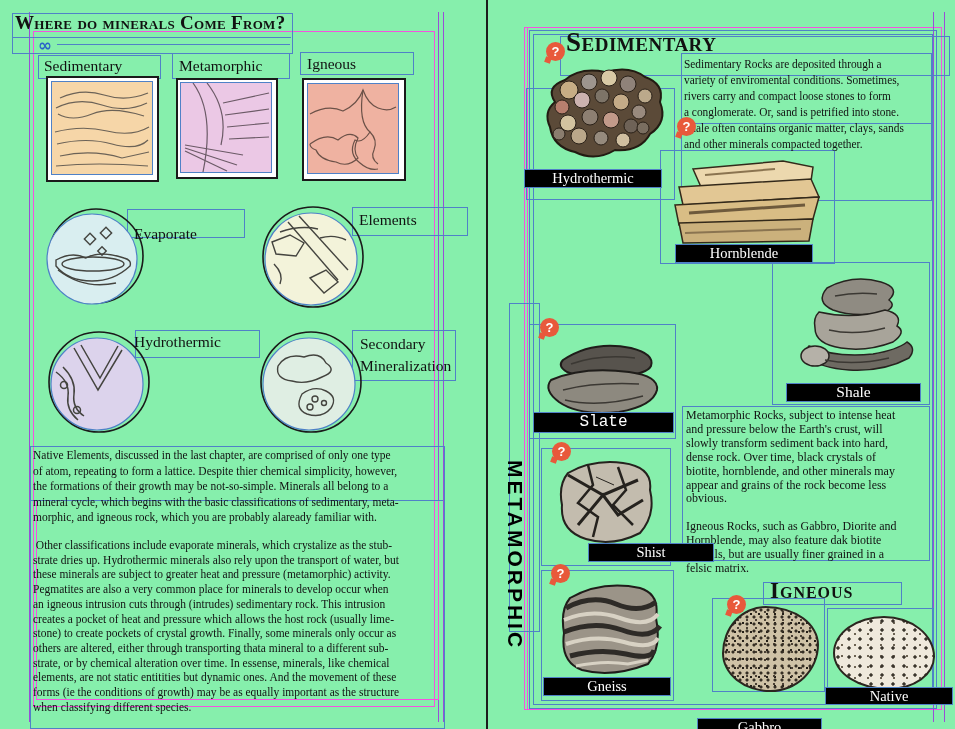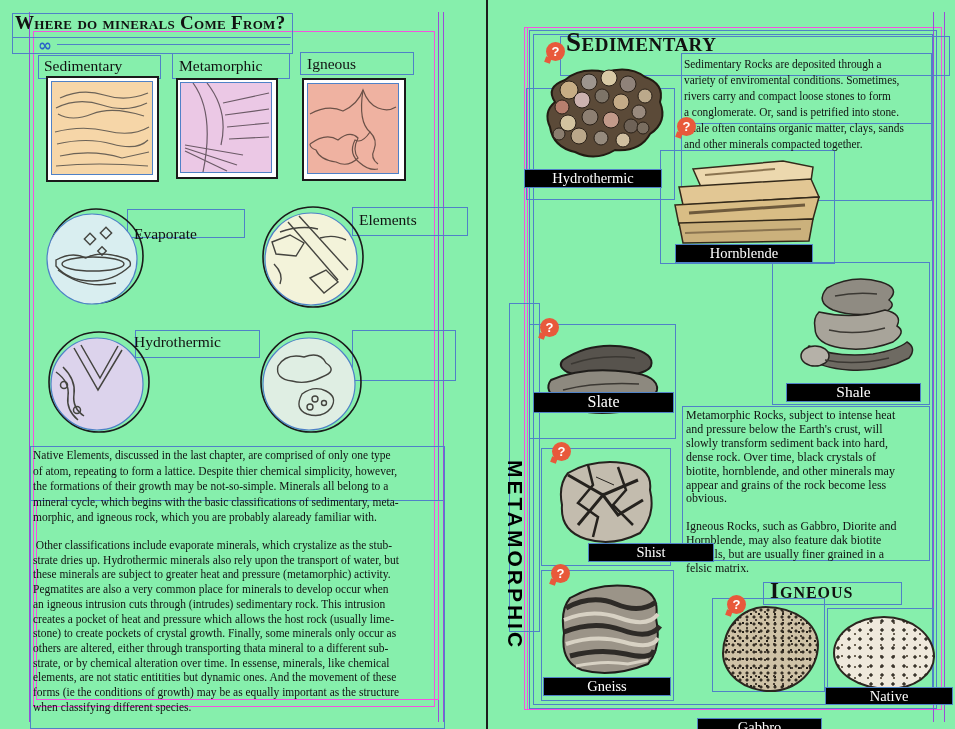--- a/index.html
+++ b/index.html
@@ -181,20 +181,22 @@
       <g fill="none" stroke="#44443f" stroke-width="1.4">
         <path d="M22,36 Q30,23 48,27 Q64,21 70,33 Q82,41 66,47 Q50,55 36,51 Q19,49 22,36 Z"></path>
         <path d="M46,64 Q58,55 70,61 Q82,67 75,78 Q66,89 51,84 Q38,79 46,64 Z"></path>
         <circle cx="59" cy="69" r="3"></circle>
           <circle cx="68" cy="73" r="2.5"></circle>
           <circle cx="54" cy="77" r="3"></circle>
       </g>
     </svg>
   </div>
   <div class="frame" style="left:352px;top:330px;width:102px;height:49px;"></div>
+  <div class="label" style="left:356px;top:332px;white-space:pre;line-height:22px;">Secondary
+Mineralization</div>
 
   <div class="frame" style="left:30px;top:446px;width:413px;height:281px;"></div>
   <div class="hline" style="left:30px;top:500px;width:413px;"></div>
   <div class="bodytext" style="left:33px;top:447px;width:480px;line-height:15.6px;transform:scaleX(0.87);">Native Elements, discussed in the last chapter, are comprised of only one type
 of atom, repeating to form a lattice. Despite thier chemical simplicity, however,
 the formations of their growth may be not-so-simple. Minerals all belong to a
 mineral cycle, which begins with the basic classifications of sedimentary, meta-
 morphic, and igneous rock, which you are probably alaready familiar with.</div>
   <div class="bodytext" style="left:33px;top:538px;width:480px;line-height:14.7px;transform:scaleX(0.87);"> Other classifications include evaporate minerals, which crystalize as the stub-
 strate dries up. Hydrothermic minerals also rely upon the transport of water, but
@@ -313,21 +315,21 @@
         <path d="M28,26 Q58,6 96,14 Q120,20 116,32 Q112,40 86,42 Q50,46 32,38 Q22,32 28,26 Z" fill="#57534d"></path>
         <path d="M16,46 Q48,32 94,38 Q124,42 122,56 Q118,72 84,78 Q44,82 24,68 Q8,56 16,46 Z" fill="#8d897f"></path>
       </g>
       <g fill="none" stroke="#3b3833" stroke-width="1.5">
         <path d="M36,30 Q65,20 100,24"></path>
           <path d="M28,56 Q60,48 104,50"></path>
           <path d="M30,66 Q64,74 108,62"></path>
       </g>
     </svg>
   </div>
-  <div class="bar" style="left:533px;top:392px;width:139px;height:19px;font-size:16px;line-height:18px;">Slate</div>
+  <div class="bar" style="left:533px;top:412px;width:139px;height:19px;font-size:16px;line-height:18px;font-family:Liberation Mono, monospace;">Slate</div>
 
   <div class="frame" style="left:541px;top:448px;width:128px;height:116px;"></div>
   <div class="help" style="left:552px;top:442px;">?</div>
   <div class="img" style="left:548px;top:455px;">
     <svg width="115" height="90" viewBox="0 0 115 90">
       <path d="M20,18 Q45,4 75,8 Q105,12 102,35 Q108,60 92,78 Q65,92 38,84 Q12,76 14,50 Q10,30 20,18 Z" fill="#c3bcae" stroke="#25221e" stroke-width="2"></path>
       <g fill="none" stroke="#25221e">
         <path d="M20,20 L55,40 L90,25" stroke-width="3"></path>
         <path d="M30,70 L55,40 L70,60 L95,45" stroke-width="3"></path>
         <path d="M40,10 L45,30 L30,48 L50,62 L45,82" stroke-width="2.5"></path>

